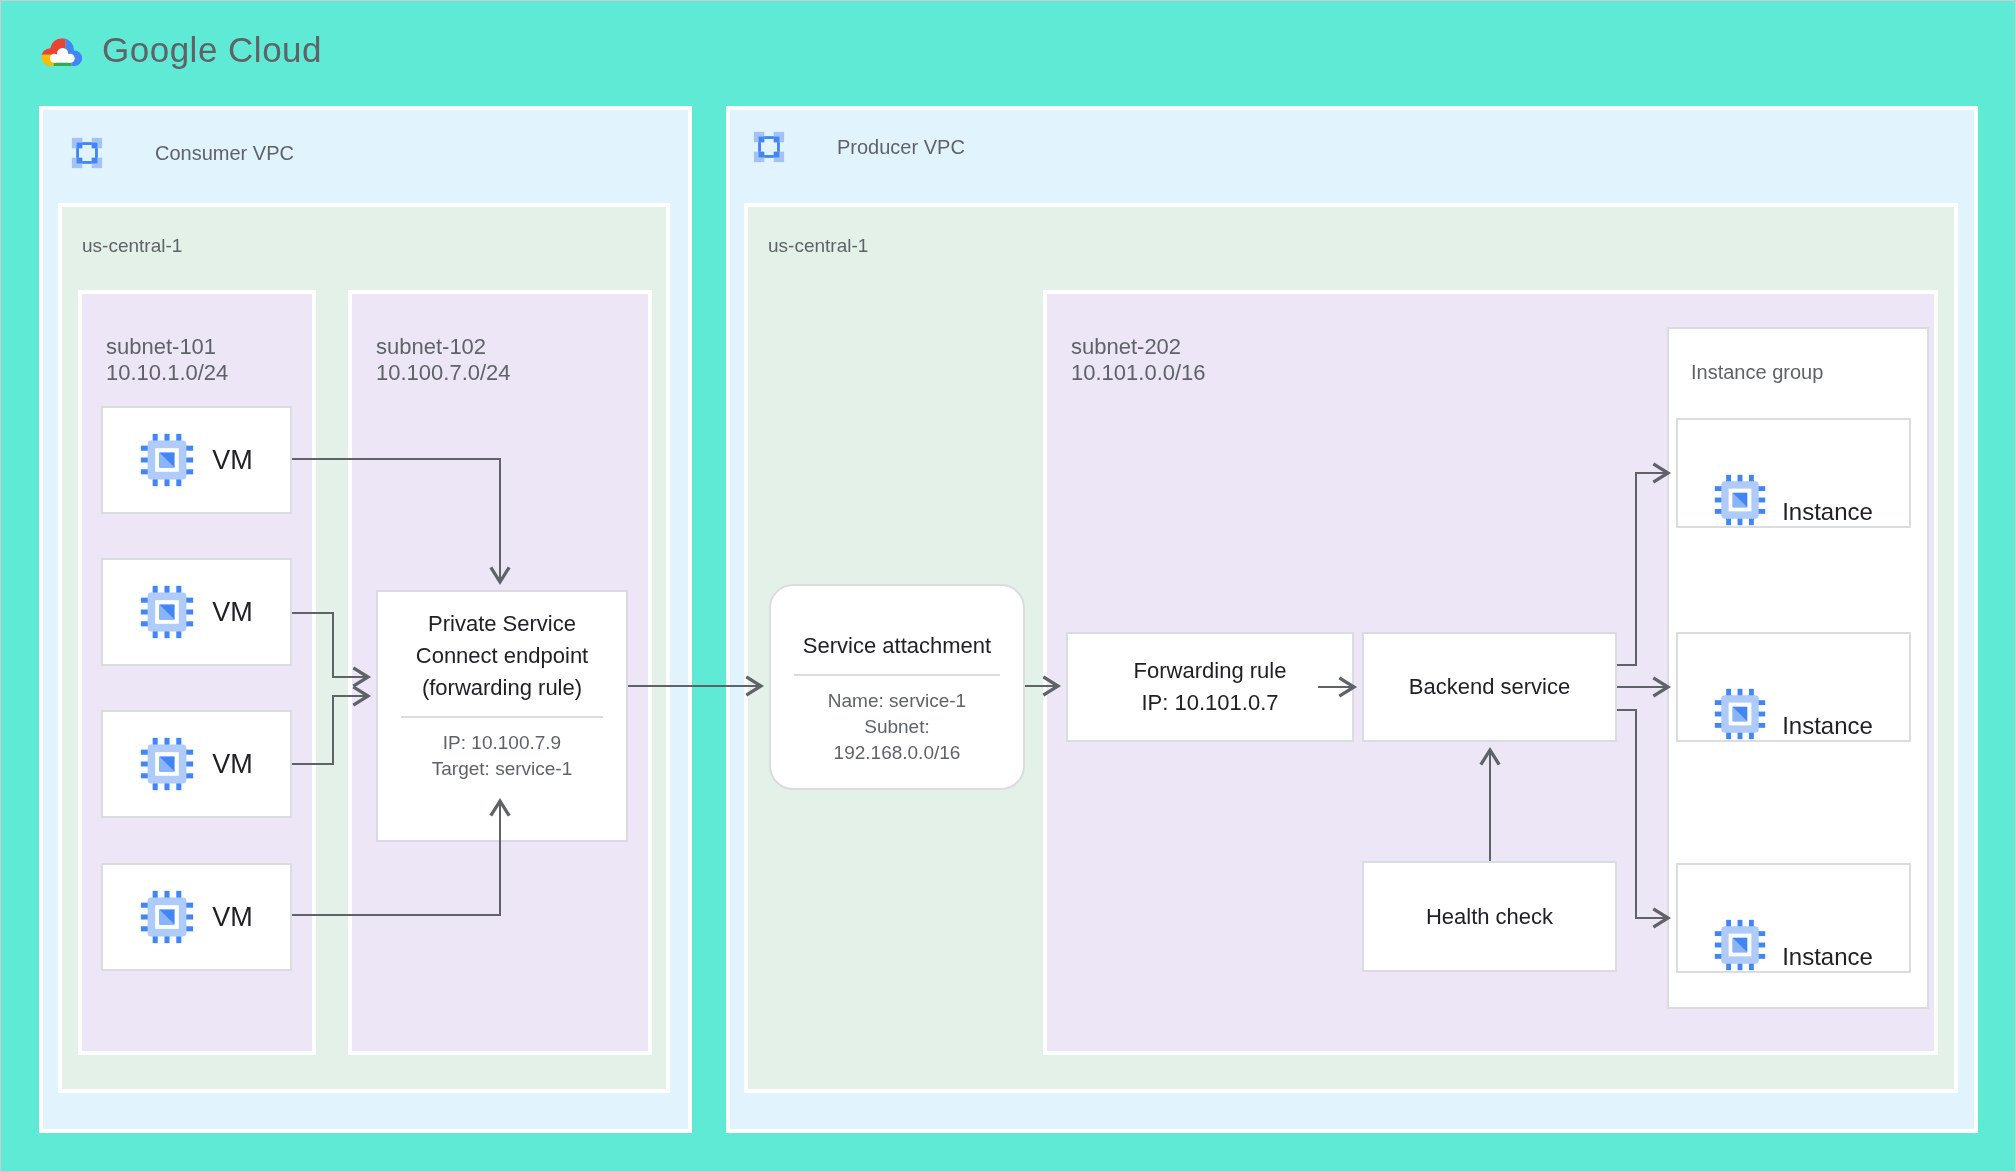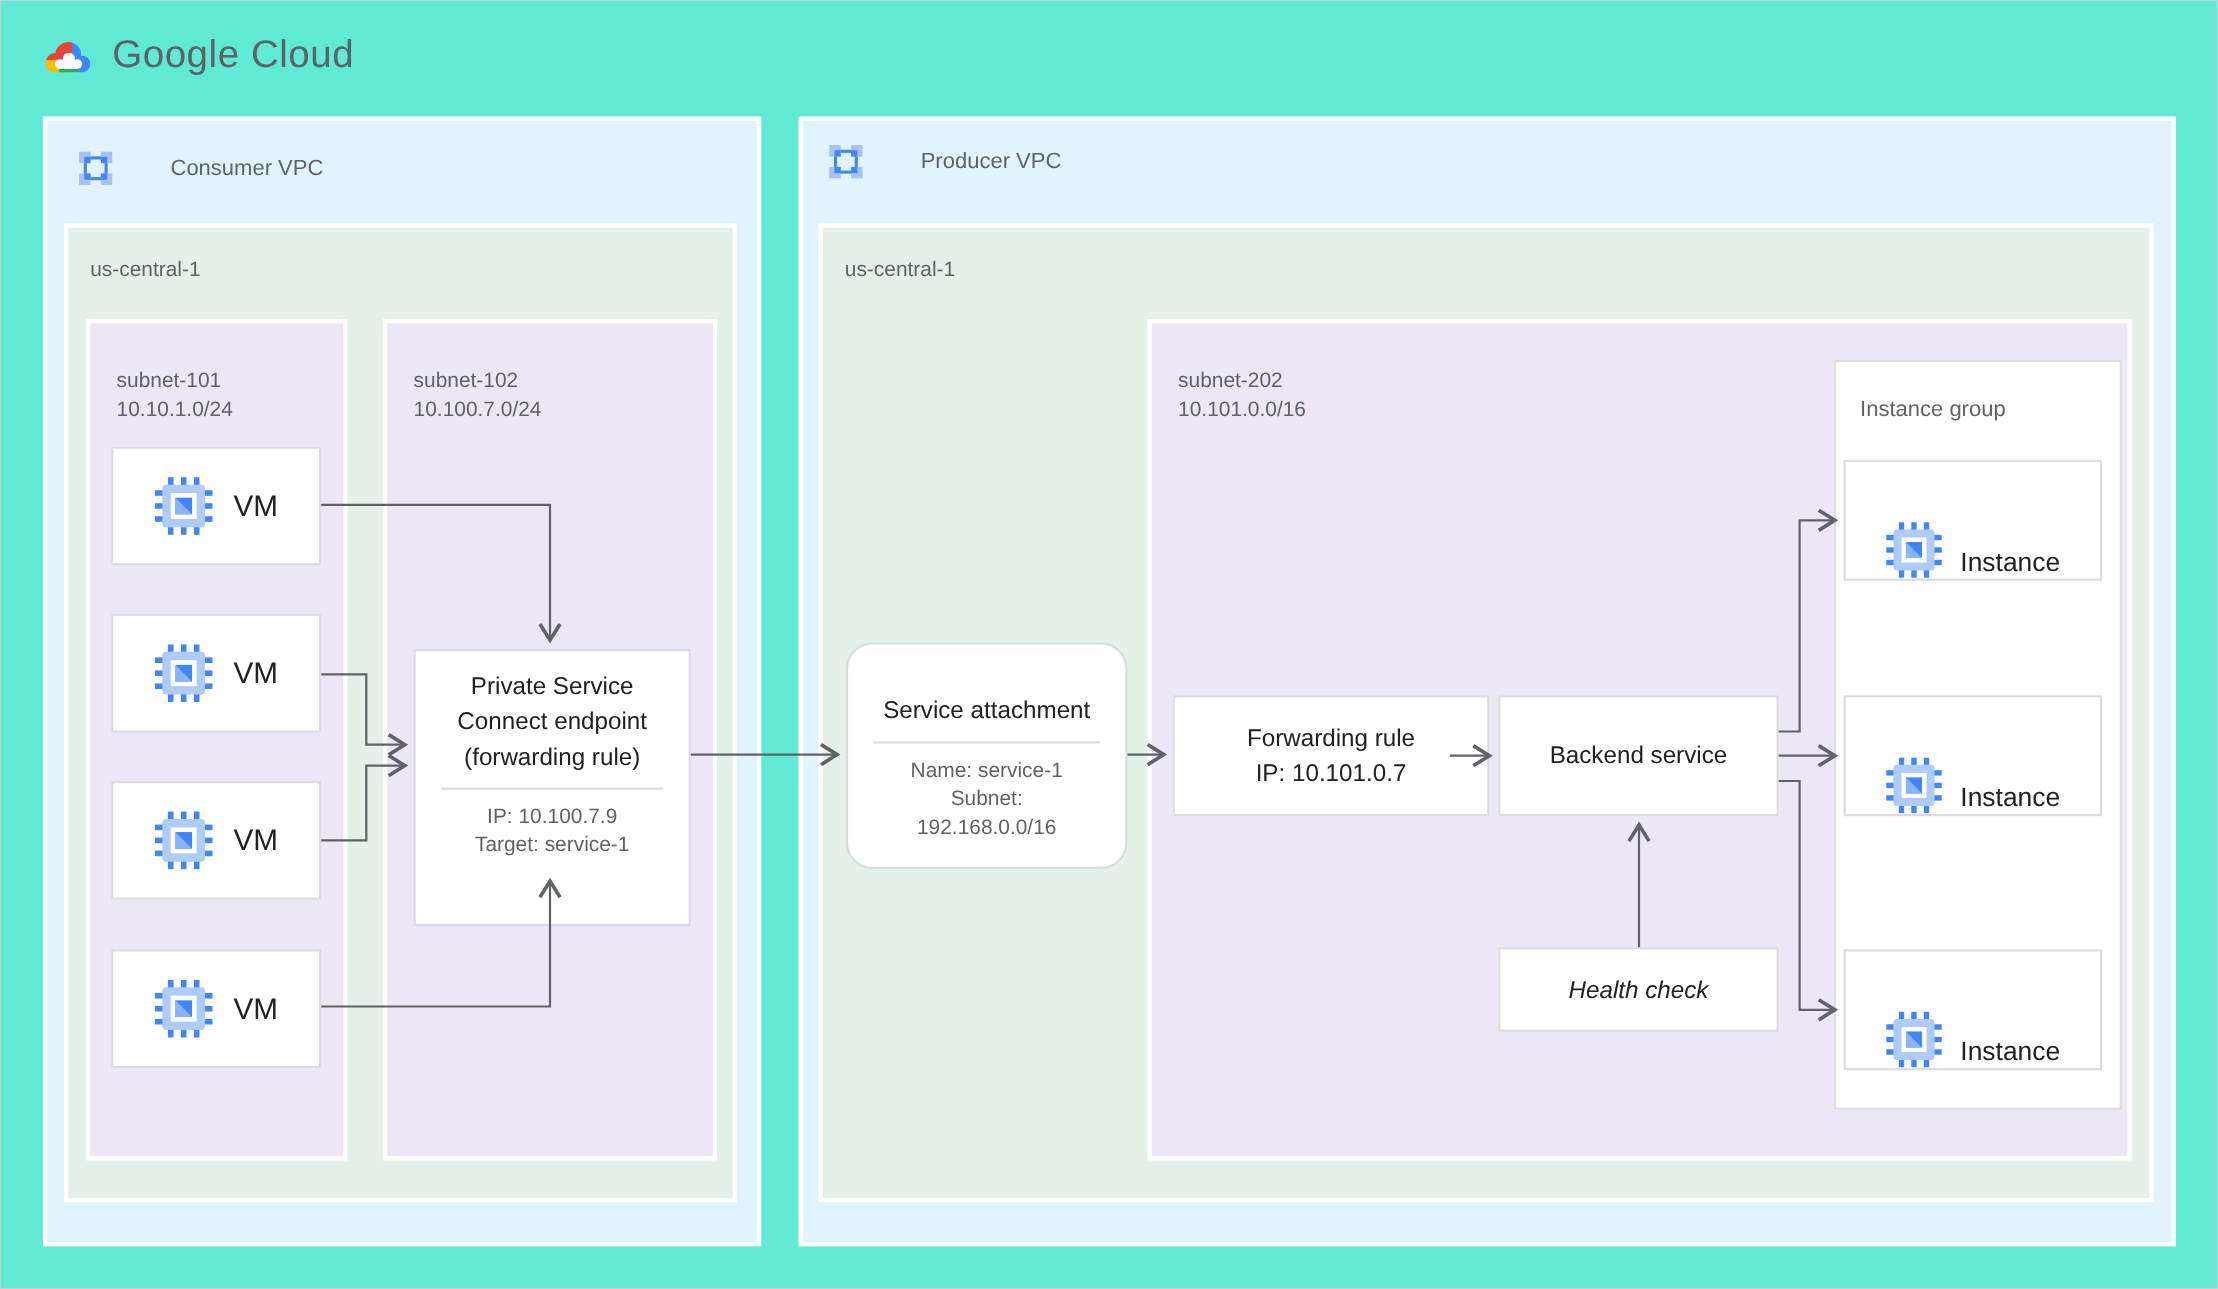--- a/index.html
+++ b/index.html
@@ -8,21 +8,21 @@
           box-shadow:inset 0 0 0 1px #c9cdd1;}
   
   .logo{position:absolute;left:36px;top:28px;display:flex;align-items:center;gap:14px;}
   .logo-text{font-size:35px;color:#5f6368;letter-spacing:0.5px;}
   
   .vpc{position:absolute;background:#e1f3fd;border:4px solid #ffffff;box-sizing:border-box;}
   .region{position:absolute;background:#e3f1e9;border:4px solid #ffffff;box-sizing:border-box;}
   .subnet{position:absolute;background:#ece6f6;border:4px solid #ffffff;box-sizing:border-box;}
   .vpc-head{position:absolute;display:flex;align-items:center;gap:14px;}
   .gray-label{color:#5f6368;font-size:20px;margin-left:37px;}
-  .subnet-label{position:absolute;left:24px;top:40px;color:#5f6368;font-size:19px;line-height:26px;}
+  .subnet-label{position:absolute;left:24px;top:40px;color:#5f6368;font-size:22px;line-height:26px;}
   .region-label{position:absolute;left:20px;top:28px;color:#5f6368;font-size:19px;}
   
   .vm-card{position:absolute;width:191px;height:108px;background:#fff;border:2px solid #dadce0;
            box-sizing:border-box;display:flex;align-items:center;justify-content:center;gap:18px;}
   .vm-card .lbl{font-size:27px;color:#202124;}
   .inst-card{position:absolute;width:235px;height:110px;background:#fff;border:2px solid #dadce0;
              box-sizing:border-box;display:flex;align-items:flex-end;justify-content:center;gap:16px;}
   .inst-card .lbl{font-size:24px;color:#202124;}
   .bigbox{position:absolute;background:#fff;border:2px solid #dadce0;box-sizing:border-box;
           display:flex;flex-direction:column;align-items:center;text-align:center;}
@@ -246,21 +246,21 @@
     <div>
       <div class="title">Forwarding rule</div>
       <div class="title">IP: 10.101.0.7</div>
     </div>
   </div>
 
   <div class="centerbox" style="left:1362px;top:632px;width:255px;height:110px;">
     <div class="title">Backend service</div>
   </div>
 
-  <div class="centerbox" style="left:1362px;top:861px;width:255px;height:77px;font-style:italic;">
+  <div class="centerbox" style="left:1362px;top:861px;width:255px;height:111px;">
     <div class="title">Health check</div>
   </div>
 
   <div class="group" style="left:1655px;top:327px;width:262px;height:682px;">
     <div class="group-label">Instance group</div>
   </div>
 
   <div class="inst-card" style="left:1676px;top:418px;">
     <svg width="52" height="52" viewBox="0 0 64 64">
       <g fill="#4285f4">

